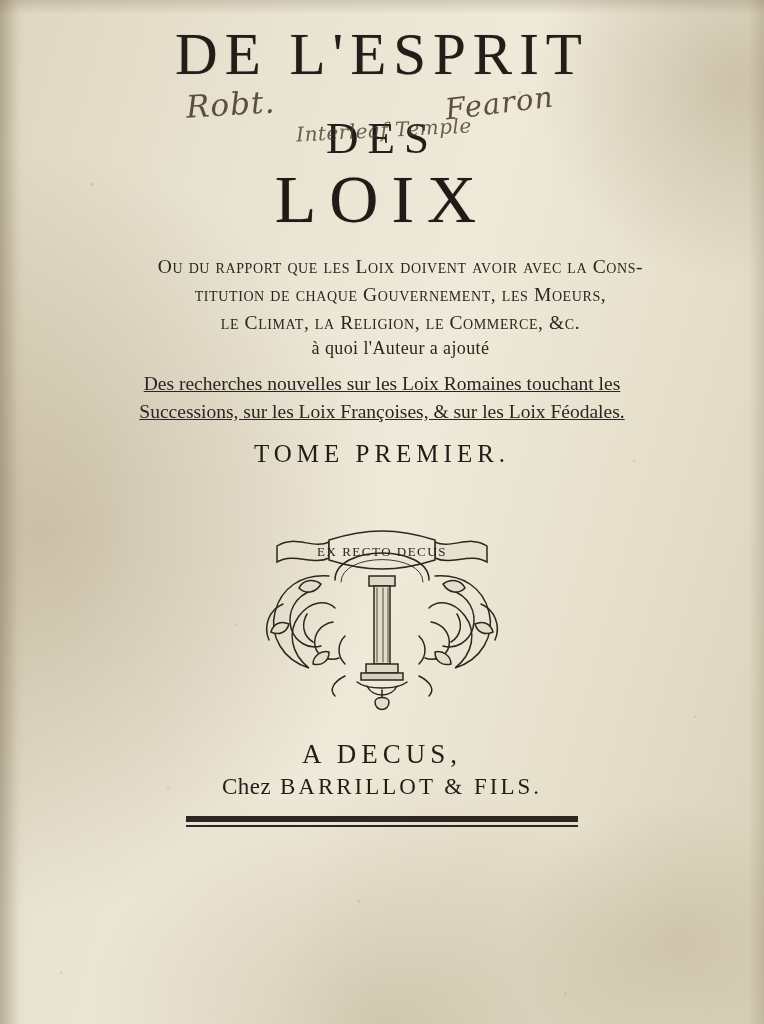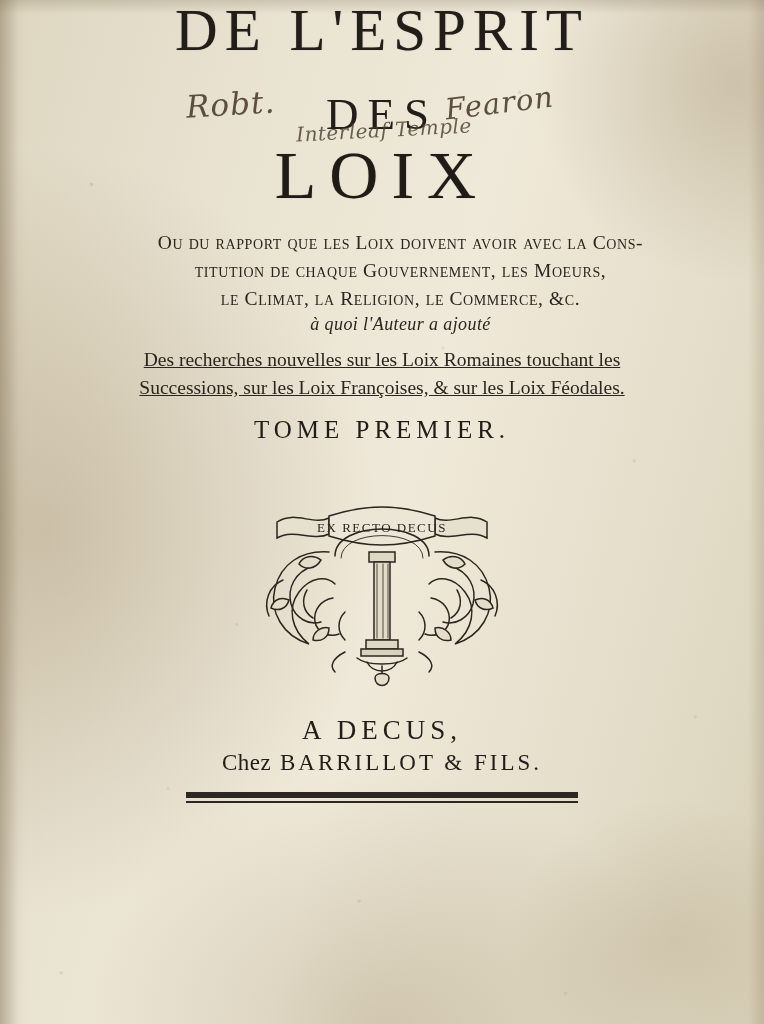--- a/index.html
+++ b/index.html
@@ -61,20 +61,21 @@
 
   .content {
     position: relative;
     z-index: 2;
     width: 100%;
     text-align: center;
     color: #24201c;
   }
 
   .title-main {
+    margin-top: 24px;
     font-size: 59px;
     letter-spacing: 7px;
     line-height: 1.02;
     font-weight: normal;
     color: #211d19;
     text-shadow: 0 0 1px rgba(40,34,28,0.35);
   }
   .title-des {
     margin-top: 28px;
     font-size: 45px;
@@ -94,21 +95,20 @@
     font-size: 19.5px;
     line-height: 1.42;
     letter-spacing: 0.6px;
     color: #2a2520;
     padding-left: 37px;
   }
   .sc {
     font-variant: small-caps;
   }
   .ital {
-    font-style: italic;
     font-size: 18px;
     letter-spacing: 0.4px;
   }
   .lower-note {
     margin-top: 8px;
     font-size: 19.5px;
     line-height: 1.45;
     color: #2a2520;
     text-decoration: underline;
   }

